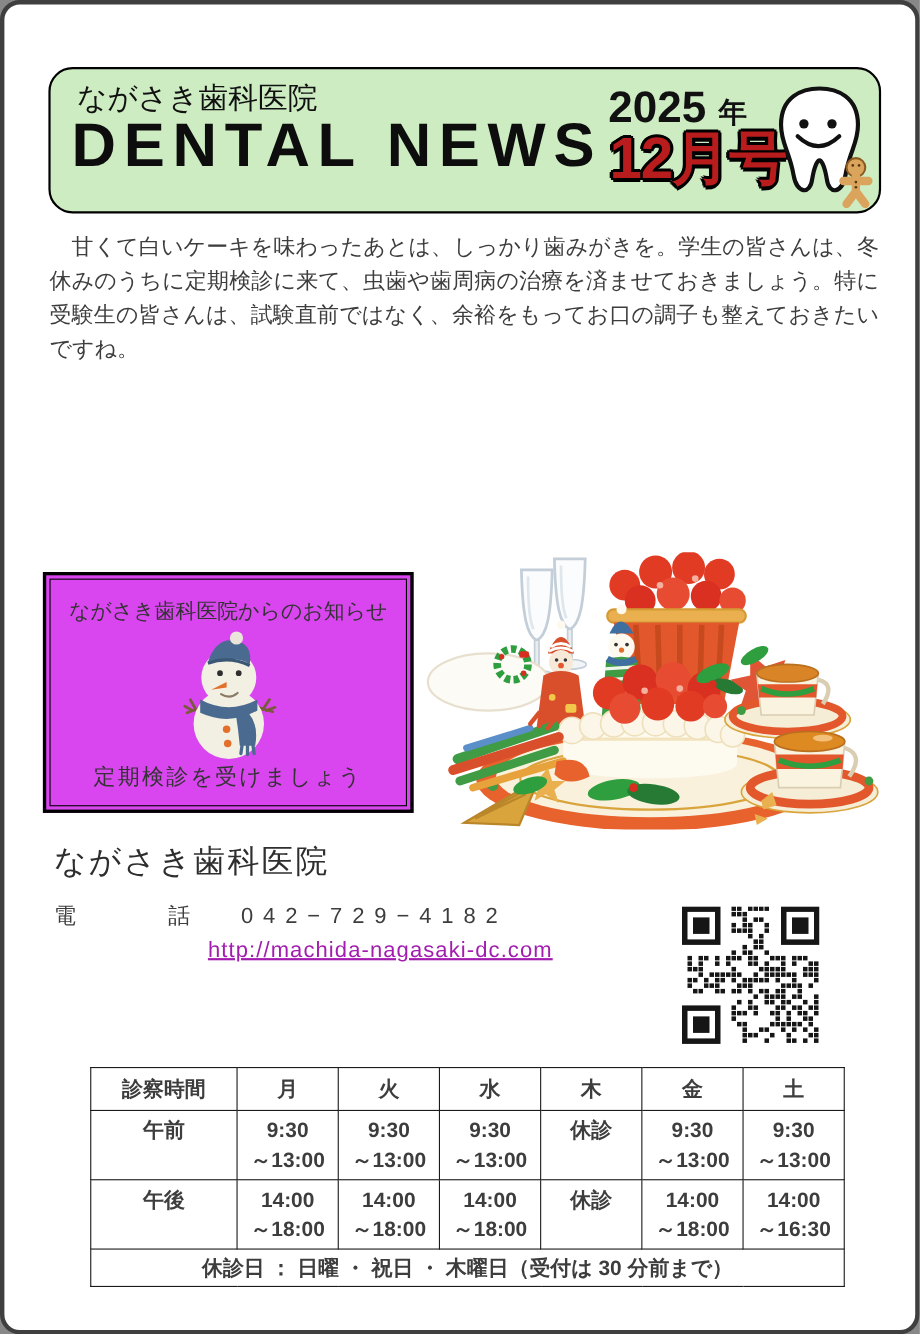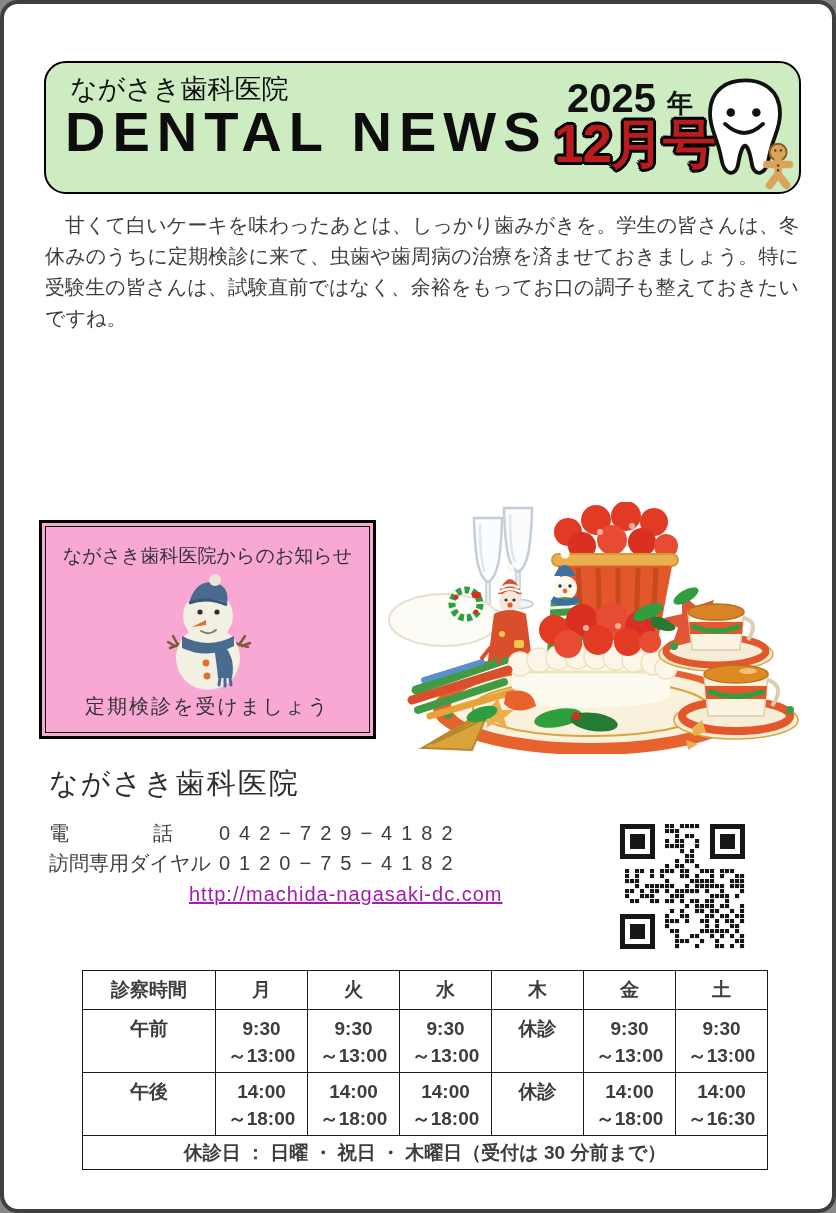--- a/index.html
+++ b/index.html
@@ -7,34 +7,34 @@
     position:relative;width:836px;height:1213px;background:#fff;
     border:4px solid #3f3f3f;border-radius:18px;box-sizing:border-box;overflow:hidden;
     font-family:"Liberation Sans","DejaVu Sans",sans-serif;color:#3d3d3d;margin:0 auto;
   }
   
   .header-box{position:absolute;left:40px;top:57px;width:757px;height:133px;
     background:#cdecc2;border:2px solid #000;border-radius:22px;box-sizing:border-box;}
   .hdr-clinic{position:absolute;left:24px;top:8px;font-size:27px;color:#111;}
   .hdr-title{position:absolute;left:19px;top:36px;font-size:56px;font-weight:bold;
     letter-spacing:7px;color:#0d0d0d;white-space:nowrap;}
-  .hdr-year{position:absolute;left:521px;top:13px;font-size:40px;font-weight:bold;color:#111;white-space:nowrap;}
+  .hdr-year{position:absolute;left:507px;top:13px;font-size:40px;font-weight:bold;color:#111;white-space:nowrap;}
   .hdr-year .suffix{font-size:26px;}
   .hdr-issue{position:absolute;left:508px;top:46px;font-size:53px;font-weight:bold;color:#b91c1c;
     letter-spacing:-1px;white-space:nowrap;
     text-shadow:3px 0 0 #000,-3px 0 0 #000,0 3px 0 #000,0 -3px 0 #000,
       2px 2px 0 #000,-2px 2px 0 #000,2px -2px 0 #000,-2px -2px 0 #000;}
   .hdr-tooth{position:absolute;right:2px;top:8px;width:104px;height:120px;}
   
   .article{position:absolute;left:41px;top:206px;width:754px;font-size:20px;
     line-height:31px;text-align:justify;color:#3d3d3d;}
   .article p{margin:0;}
   
   .notice-box{position:absolute;left:35px;top:516px;width:337px;height:219px;
-    border:3px solid #000;padding:3px;box-sizing:border-box;background:#f9a8d4;}
+    border:3px solid #000;padding:3px;box-sizing:border-box;background:#d946ef;}
   .notice-inner{width:100%;height:100%;border:1px solid #000;box-sizing:border-box;
     display:flex;flex-direction:column;align-items:center;justify-content:space-between;
     padding:16px 4px 12px;}
   .notice-title{font-size:19px;color:#333;}
   .notice-message{font-size:20px;color:#333;letter-spacing:2px;}
   
   .illustration{position:absolute;left:382px;top:498px;width:424px;height:252px;}
   
   .clinic-title{position:absolute;left:45px;top:760px;font-size:29px;letter-spacing:2px;color:#2e2e2e;}
   .info{position:absolute;left:45px;top:814px;font-size:20px;line-height:30px;color:#3d3d3d;width:560px;}
@@ -268,21 +268,20 @@
     </g>
   </svg>
 
   <div class="clinic-title">ながさき歯科医院</div>
 
   <div class="info">
     <div class="info-row"><span class="lbl lbl-phone">
           <span>電</span>
           <span>話</span>
         </span><span class="gap-phone"></span><span class="num">042−729−4182</span></div>
-    <div class="info-row"><span class="lbl lbl-visit">訪問専用ダイヤル</span><span class="num">0120−75−4182</span></div>
     <div class="url-row"><a class="url-link" href="#">http://machida-nagasaki-dc.com</a></div>
   </div>
 
   <div class="qr-box">
     <svg id="qr" width="125" height="125" viewBox="0 0 125 125">
         <rect x="0" y="0" width="35" height="35" fill="#161616"></rect>
         <rect x="5" y="5" width="25" height="25" fill="#fff"></rect>
         <rect x="10" y="10" width="15" height="15" fill="#161616"></rect>
         <rect x="90" y="0" width="35" height="35" fill="#161616"></rect>
         <rect x="95" y="5" width="25" height="25" fill="#fff"></rect>

